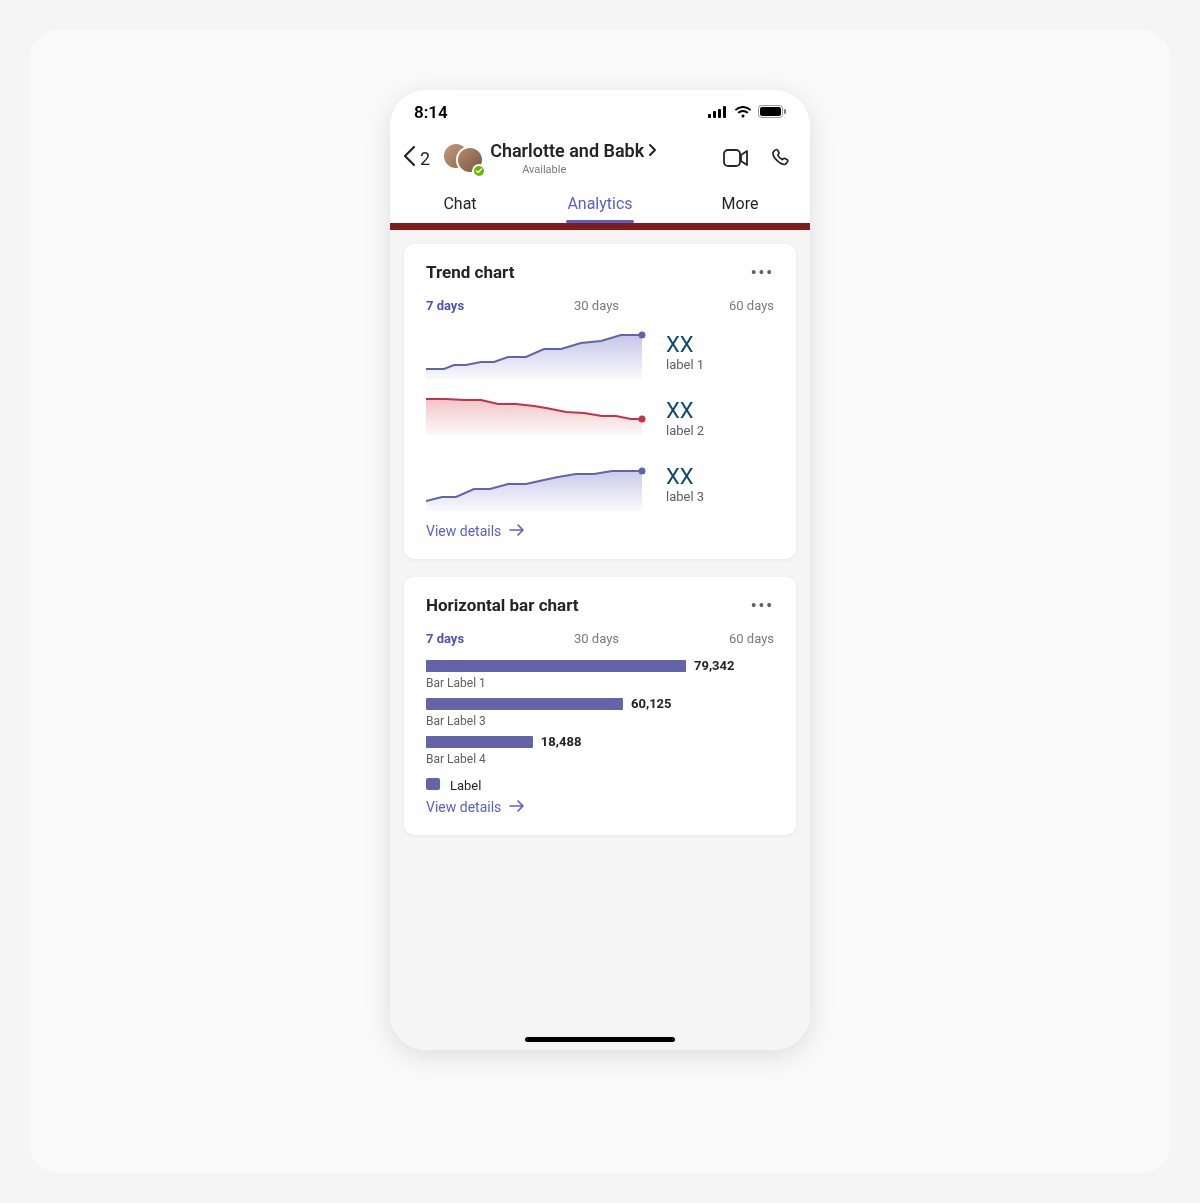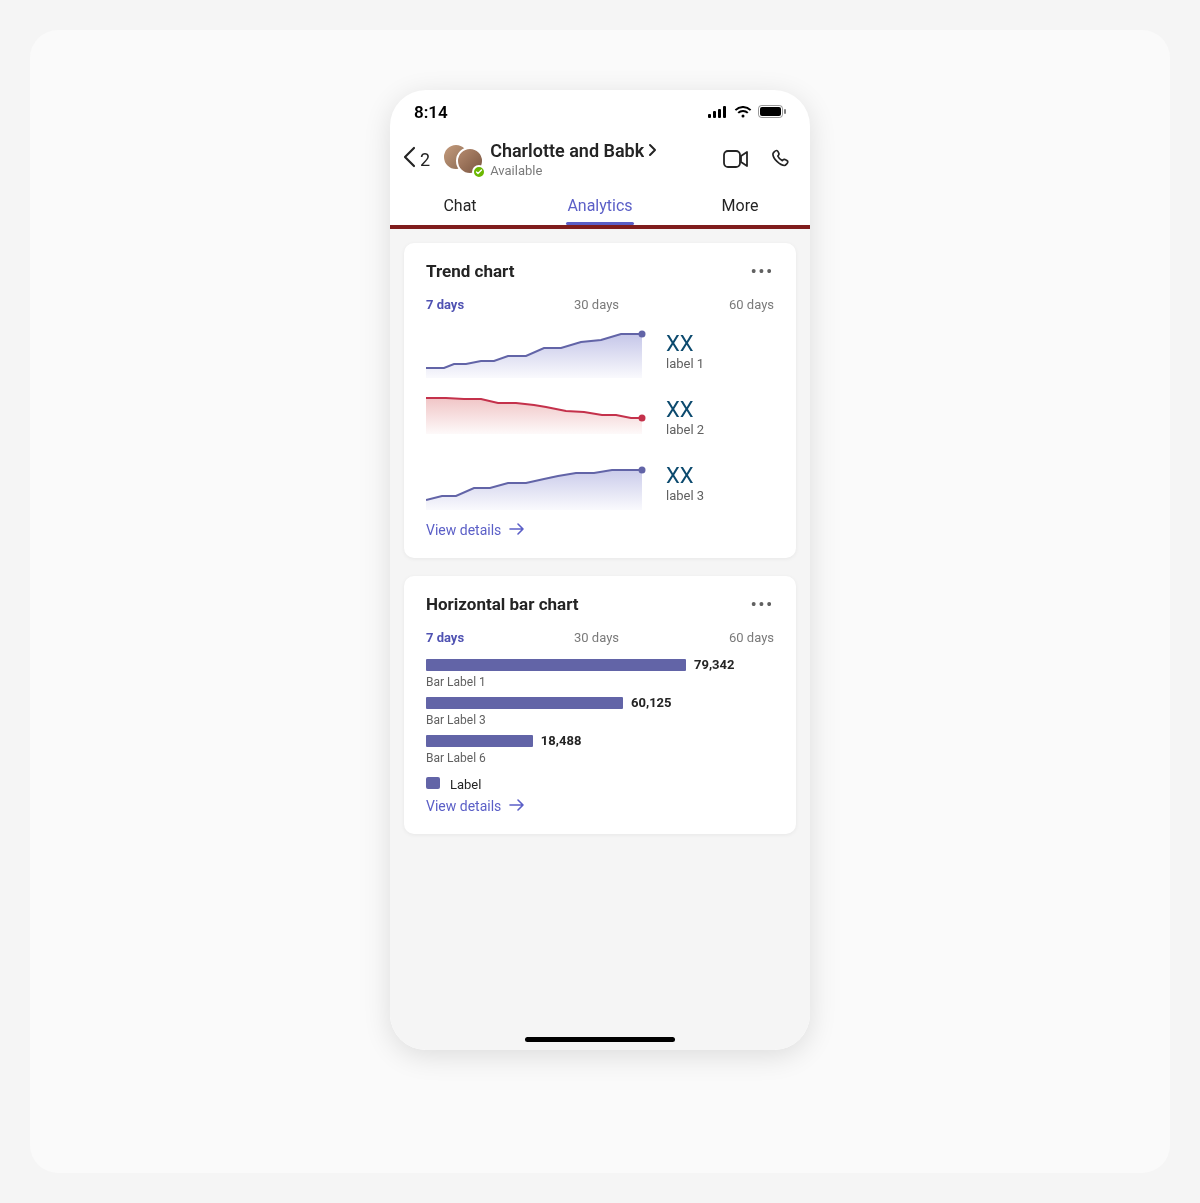--- a/index.html
+++ b/index.html
@@ -59,25 +59,25 @@
   .avatar.a2 { left: 14px; top: 6px; background: linear-gradient(135deg,#b58a6e,#7a5641); }
   .presence {
     position: absolute; right: -2px; bottom: -2px;
     width: 14px; height: 14px; border-radius: 50%;
     background: #6bb700; border: 2px solid #fff;
     display:flex;align-items:center;justify-content:center;
   }
   .title-block { flex:1; min-width:0; }
   .title-line { display:flex; align-items:center; gap:4px; font-size: 18px; font-weight:600; color:#242424;}
   .title-line .name { white-space: nowrap; overflow:hidden; text-overflow: ellipsis; max-width: 170px; }
-  .subtitle { font-size: 13px; color: #7a7a7a; margin-top: 2px; }
+  .subtitle { font-size: 11px; color: #7a7a7a; margin-top: 2px; margin-left: 32px; }
   .header-actions { display:flex; gap: 18px; align-items:center; }
   .icon-btn { width: 28px; height: 28px; display:flex; align-items:center; justify-content:center; }
   
-  .tabs { display:flex; border-bottom: 4px solid #7f1d1d; align-items: flex-end; }
+  .tabs { display:flex; border-bottom: 7px solid #7f1d1d; align-items: flex-end; }
   .tab { flex:1; text-align:center; padding: 12px 0 10px; font-size: 16px; color:#242424; position:relative; }
   .tab.active { color:#5b5fc7; }
   .tab.active::after {
     content:""; position:absolute; left:26%; right:26%; bottom:0; height:3px; background:#5b5fc7; border-radius:2px;
   }
   
   .content { flex:1; background:#f5f5f5; padding: 14px; overflow:auto; }
   .card {
     background:#fff; border-radius: 10px; padding: 18px 22px 20px;
     box-shadow: 0 1px 4px rgba(0,0,0,0.06);
@@ -293,21 +293,21 @@
                 <div class="hbar-bar" style="width: 197.027px;"></div>
                 <div class="hbar-val">60,125</div>
               </div>
               <div class="hbar-label">Bar Label 3</div>
             </div>
             <div class="hbar-row">
               <div class="hbar-line">
                 <div class="hbar-bar" style="width: 106.868px;"></div>
                 <div class="hbar-val">18,488</div>
               </div>
-              <div class="hbar-label">Bar Label 6</div>
+              <div class="hbar-label">Bar Label 4</div>
             </div>
           </div>
 
         <div class="legend">
           <span class="swatch"></span>
           <span>Label</span>
         </div>
 
         <div class="view-details">
           <span>View details</span>

